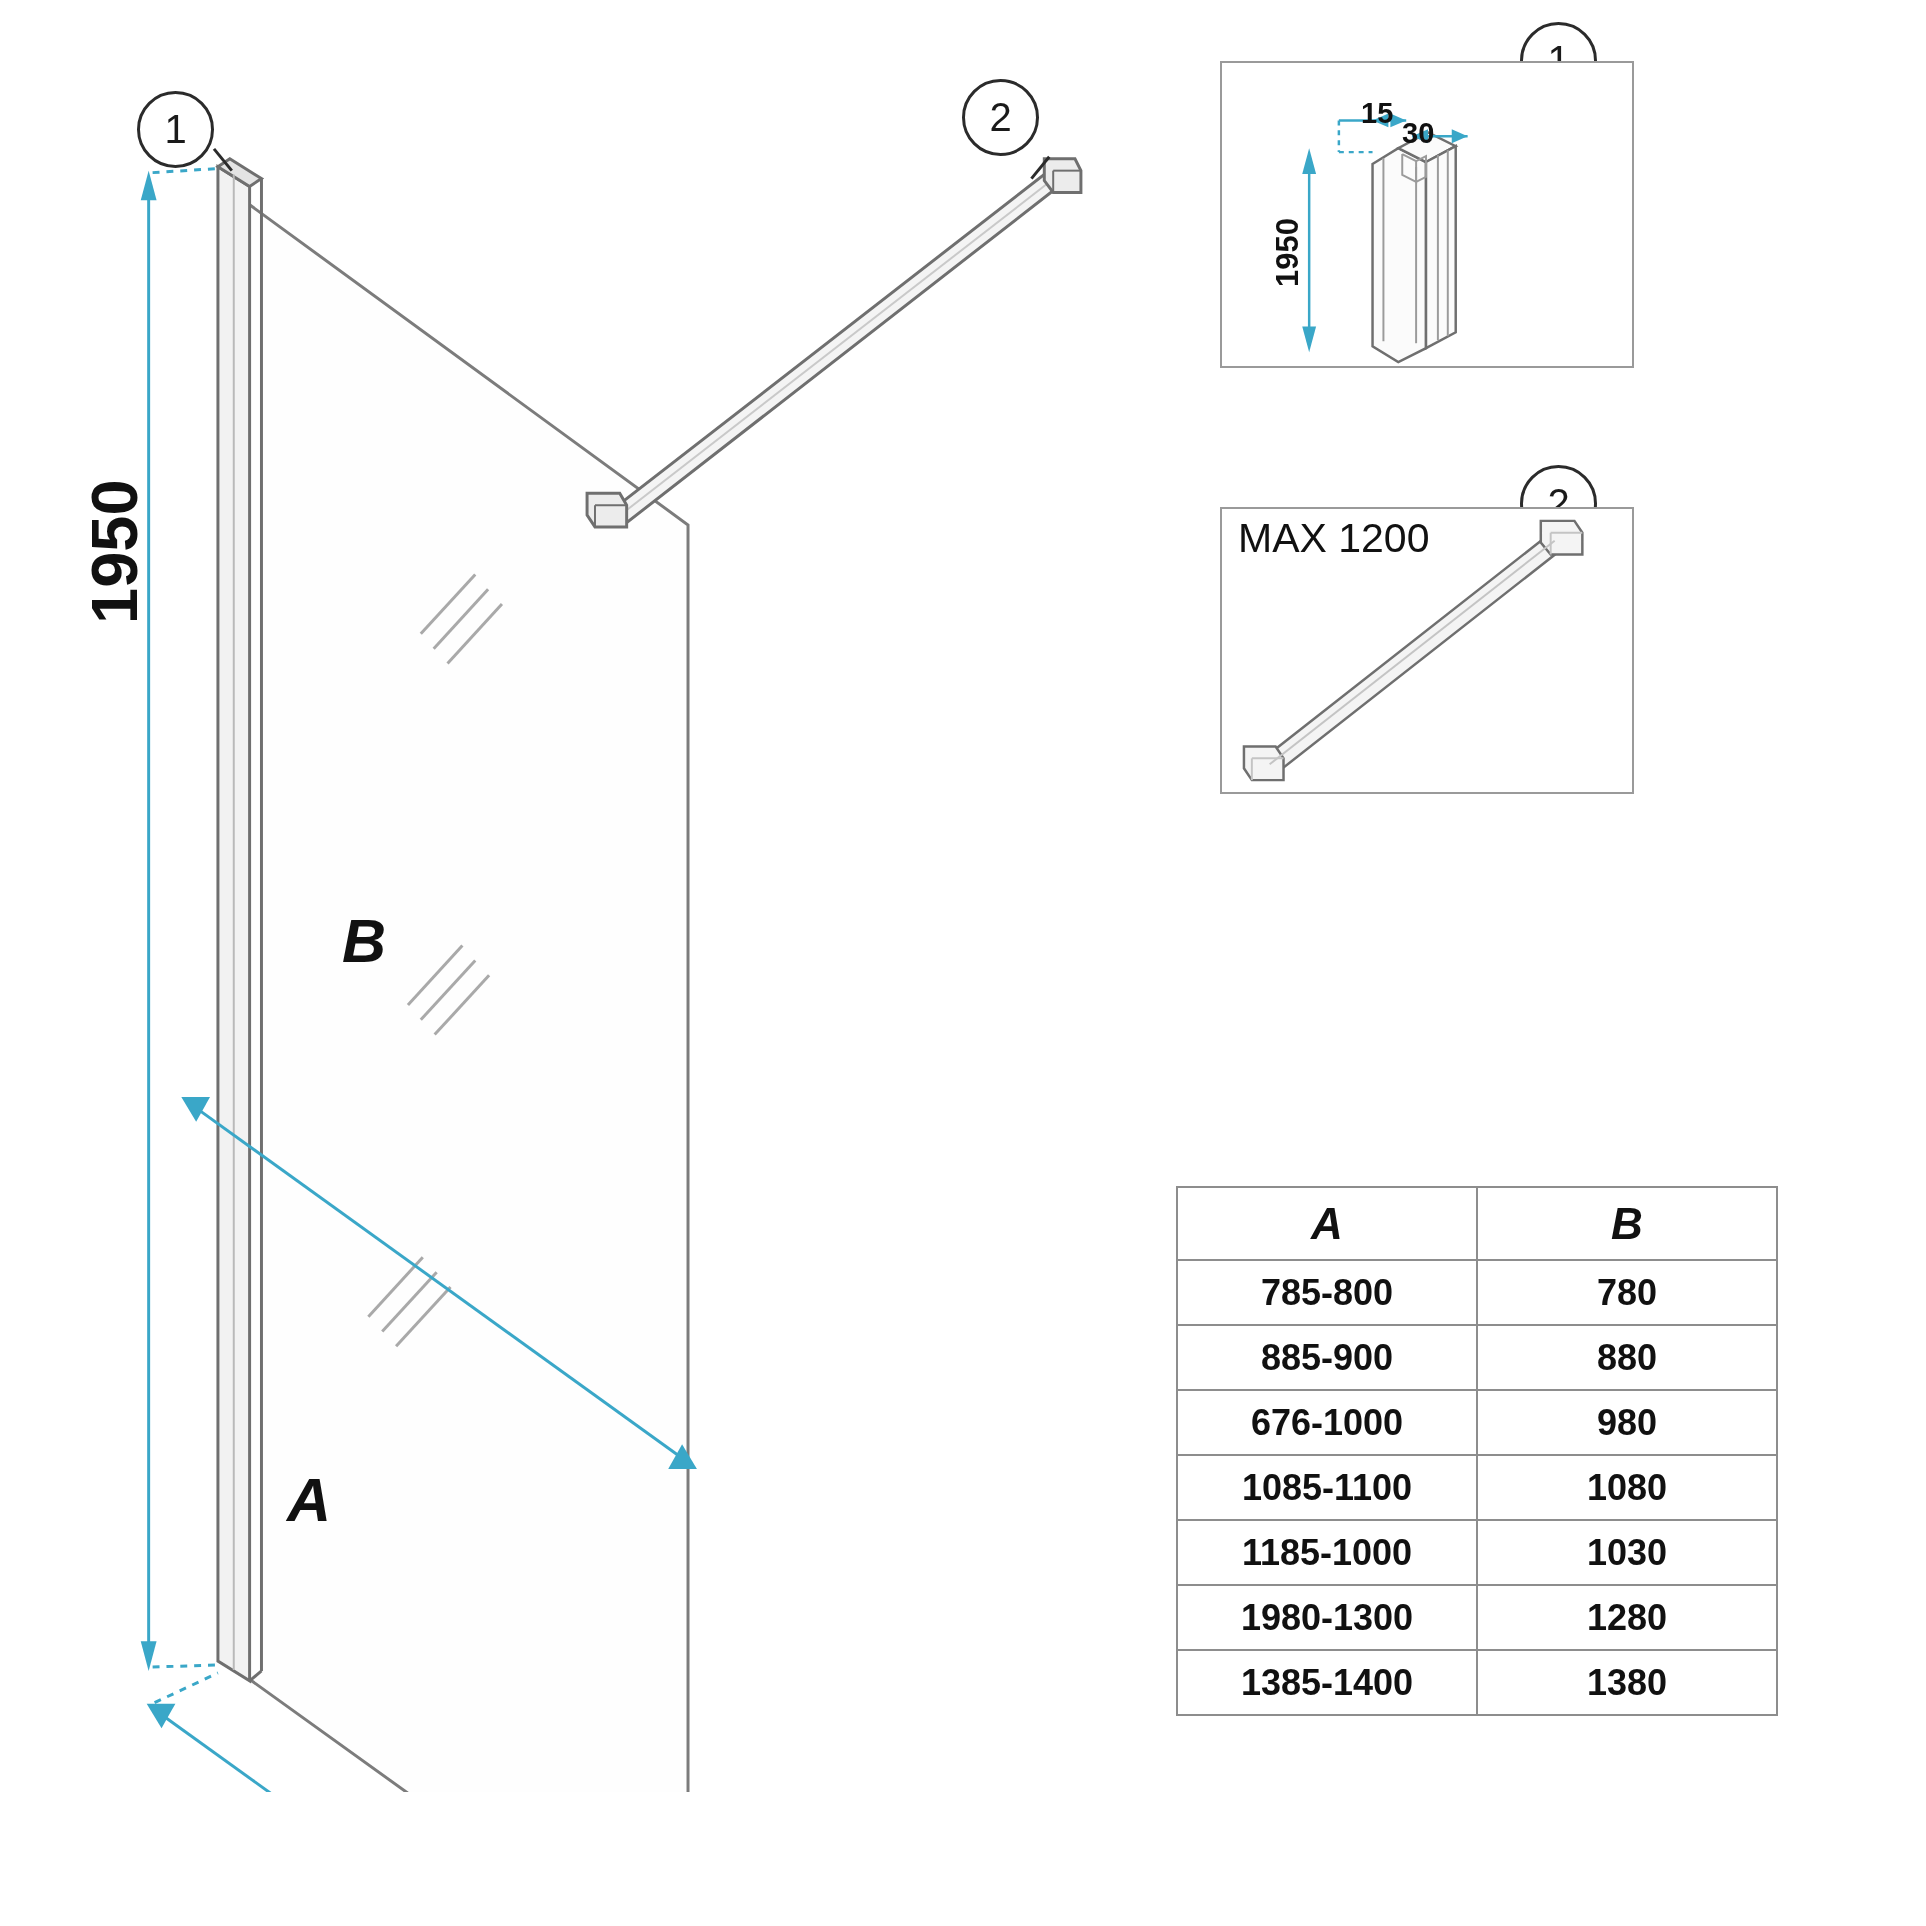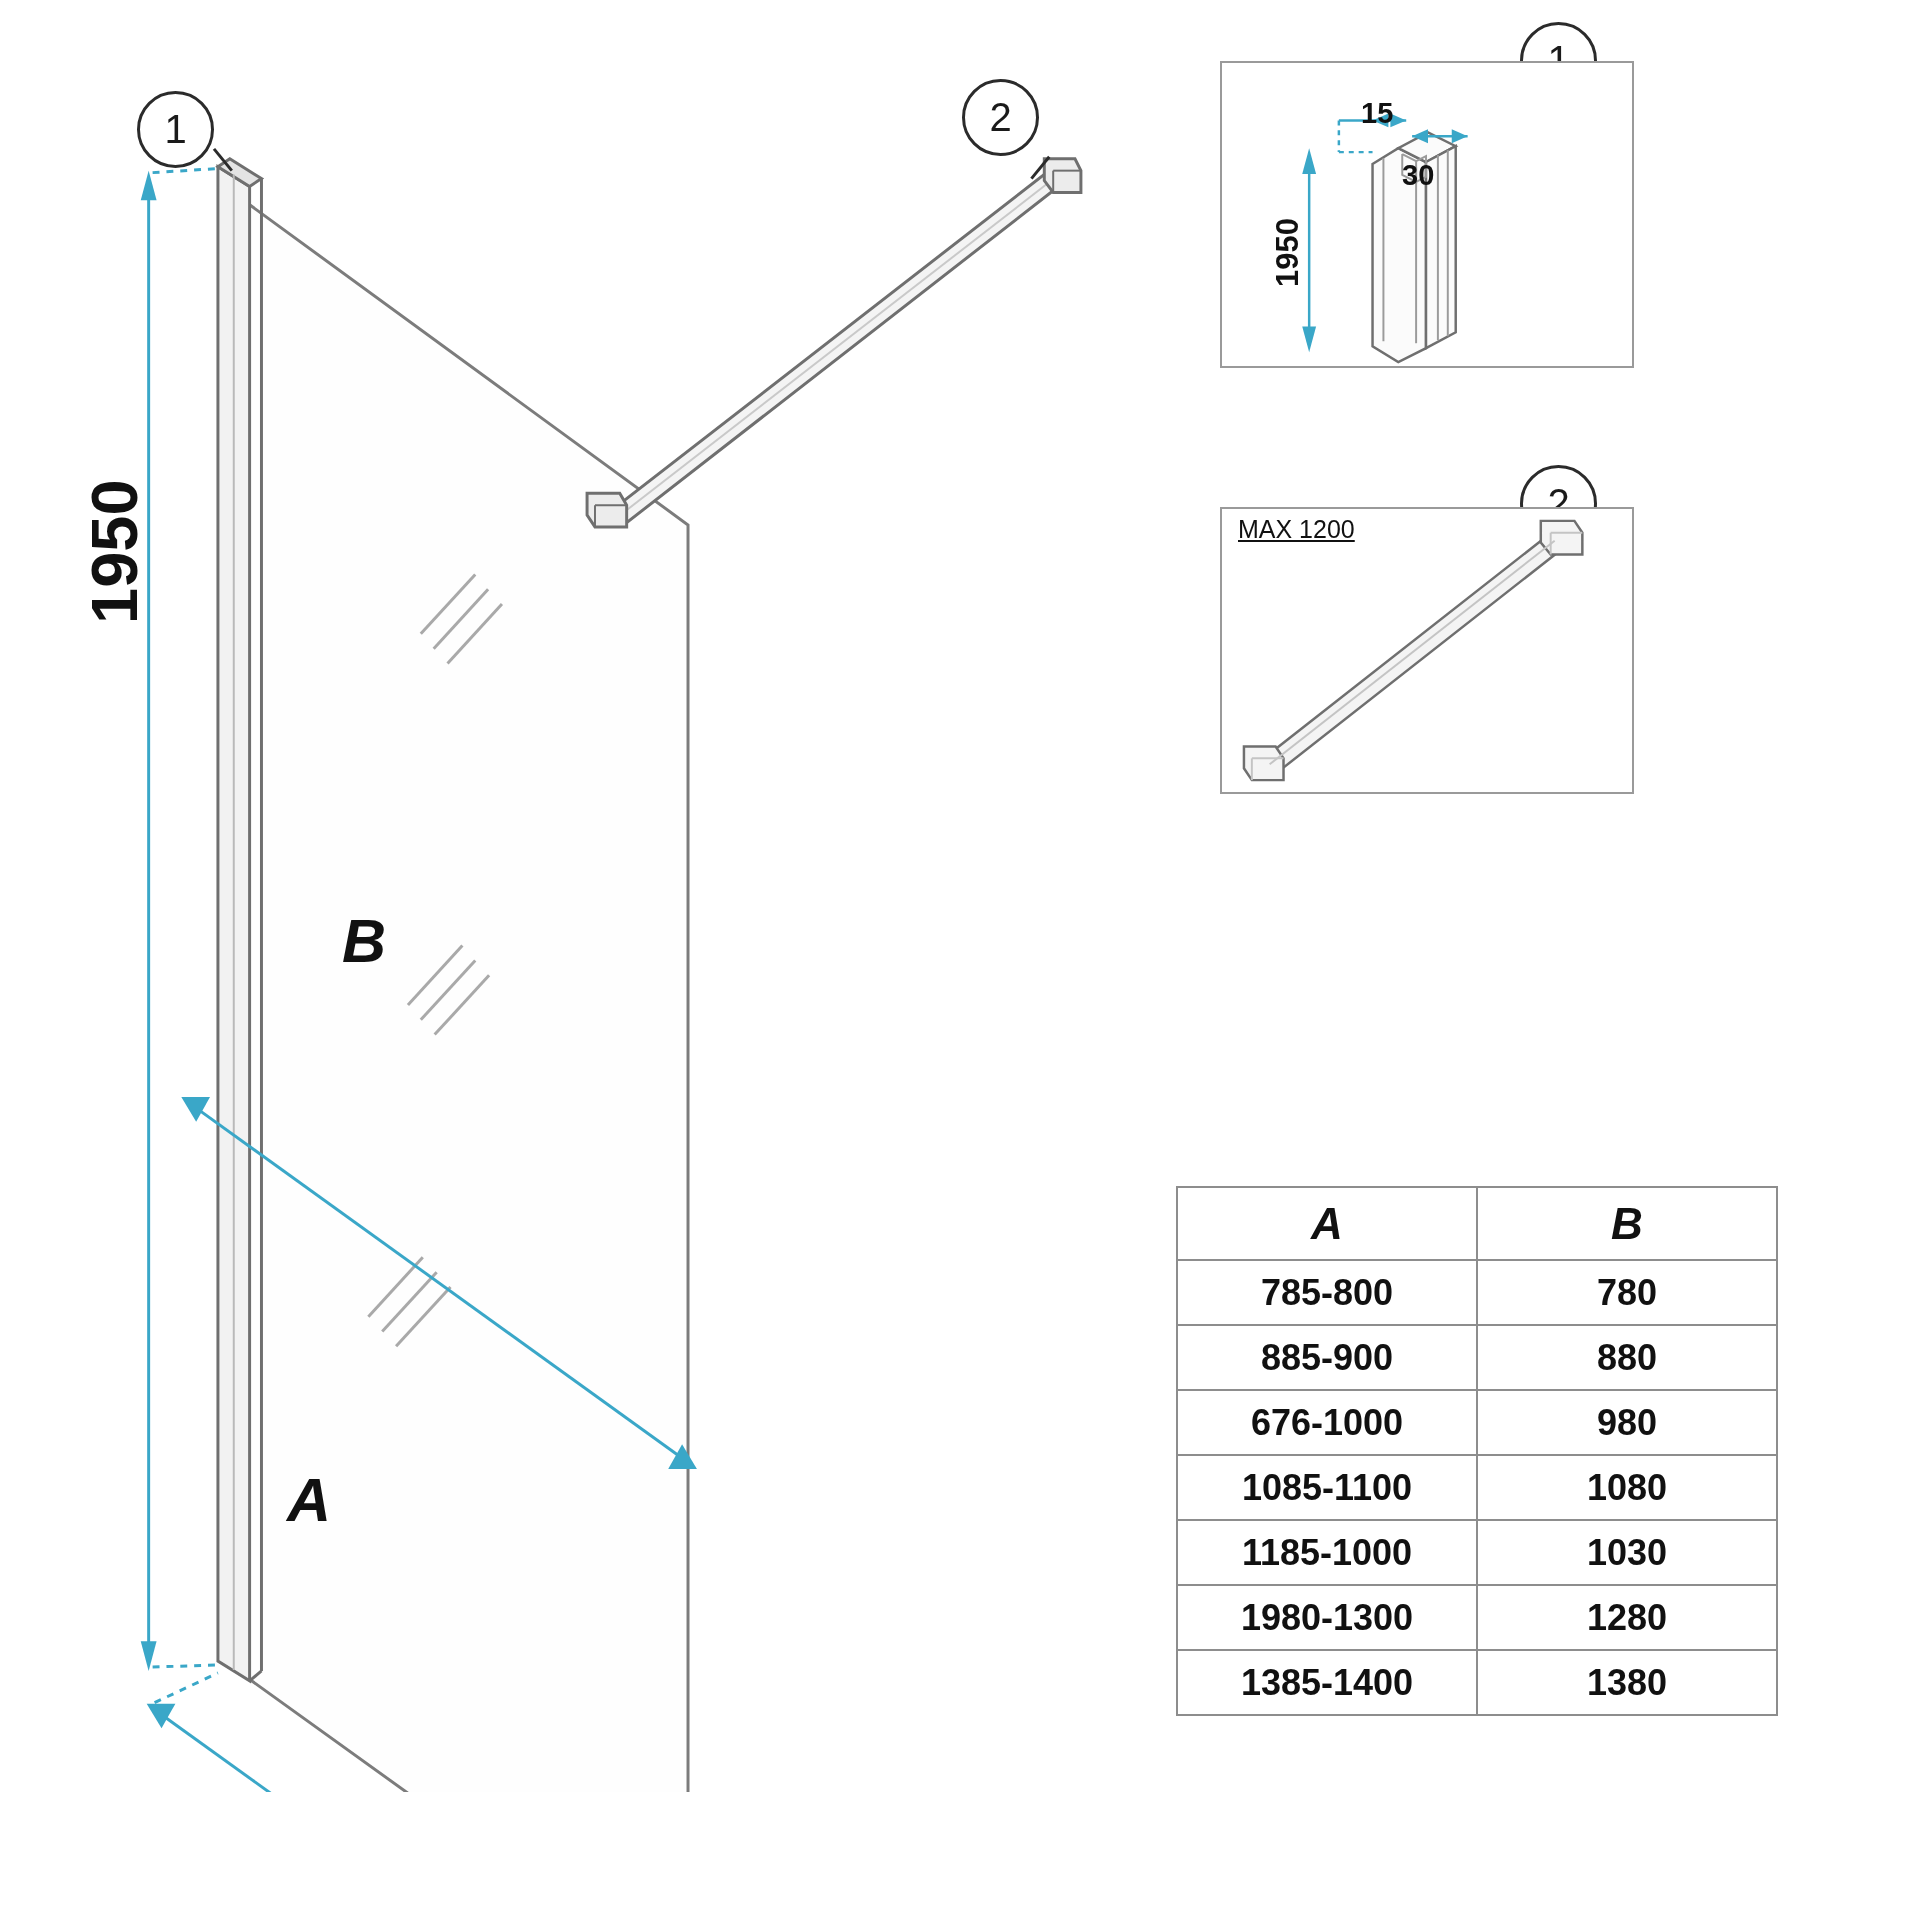--- a/index.html
+++ b/index.html
@@ -41,24 +41,24 @@
   .panel{
     position:absolute;
     border:2px solid #9a9a9a;
     background:#fff;
     box-sizing:border-box;
   }
   #detail1{left:1220px;top:61px;width:414px;height:307px;}
   #detail2{left:1220px;top:507px;width:414px;height:287px;}
 
   .panel-text{position:absolute;color:#111;font-family:"Liberation Sans", sans-serif;}
-  .max1200{left:1238px;top:515px;font-size:25px;text-decoration:underline;}
+  .max1200{left:1238px;top:515px;font-size:41px;}
 
   .d1-15{left:1314px;top:97px;font-size:29px;font-weight:bold;margin-left:47px;}
-  .d1-30{left:1402px;top:117px;font-size:29px;font-weight:bold;margin-top:42px;}
+  .d1-30{left:1402px;top:117px;font-size:29px;font-weight:bold;}
   .d1-1950{
     left:1270px;top:287px;font-size:31px;font-weight:bold;
     transform:rotate(-90deg);transform-origin:left top;white-space:nowrap;
   }
 
   
   .table-wrap{
     position:absolute;left:1176px;top:1186px;width:602px;
     border-collapse:collapse;
   }

